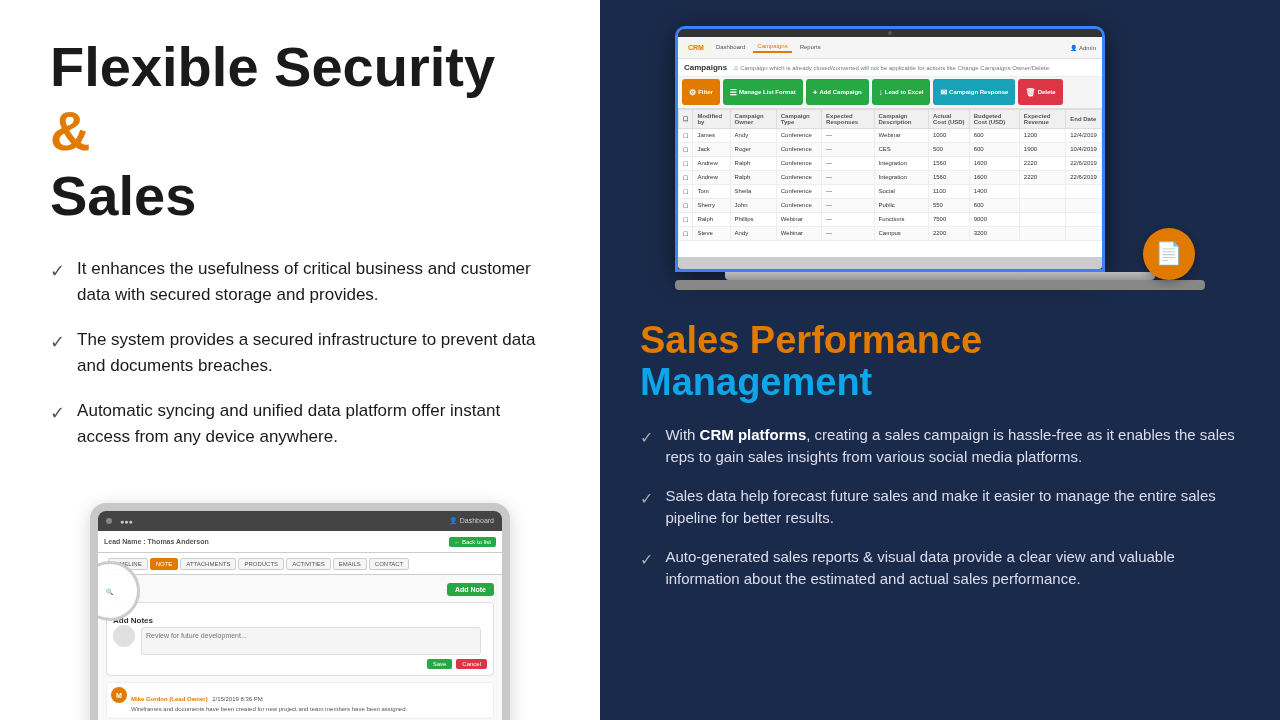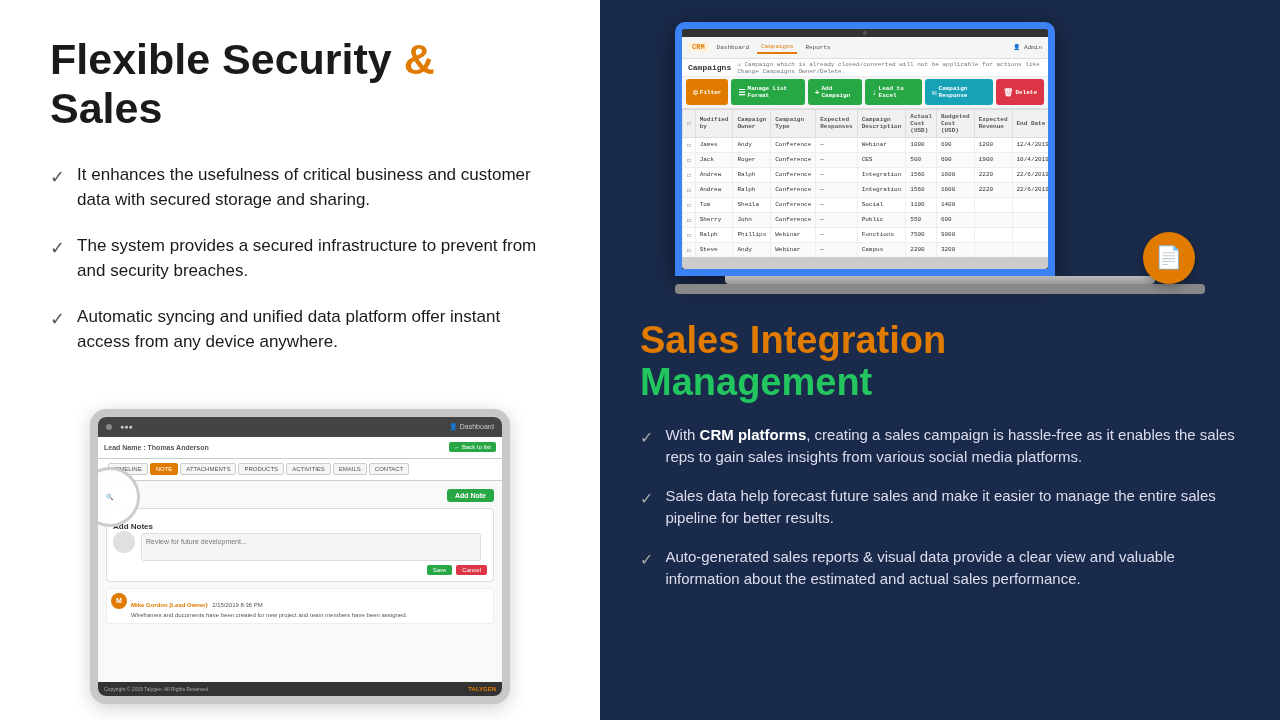--- a/index.html
+++ b/index.html
@@ -15,21 +15,21 @@
     .left-panel {
       width: 600px;
       height: 720px;
       background: #ffffff;
       padding: 35px 50px 20px 50px;
       display: flex;
       flex-direction: column;
     }
 
     .left-title {
-      font-size: 43px;
+      font-size: 56px;
       font-weight: 900;
       color: #1a1a1a;
       line-height: 1.15;
       margin-bottom: 28px;
     }
     .left-title .ampersand {
       color: #e07b00;
     }
 
     .bullet-list {
@@ -289,27 +289,26 @@
     
     .laptop-area {
       height: 300px;
       display: flex;
       justify-content: center;
       align-items: center;
       padding: 15px 40px 0 40px;
     }
 
     .laptop-frame {
-      width: 380px;
+      width: 430px;
       background: #2a2a2a;
       border-radius: 10px 10px 0 0;
-      border: 7px solid #3b82f6;
+      border: 3px solid #3b82f6;
       overflow: hidden;
       box-shadow: 0 6px 25px rgba(0,0,0,0.5);
-      font-family: Liberation Mono, monospace;
     }
     .laptop-camera {
       height: 8px;
       background: #333;
       display: flex;
       align-items: center;
       justify-content: center;
     }
     .laptop-camera-dot {
       width: 4px; height: 4px;
@@ -466,21 +465,21 @@
       flex: 1;
       padding: 20px 40px 20px 40px;
     }
     .right-title {
       font-size: 38px;
       font-weight: 900;
       line-height: 1.1;
       margin-bottom: 20px;
     }
     .right-title .orange { color: #e07b00; }
-    .right-title .white { color: #22c55e; }
+    .right-title .white { color: #0ea5e9; }
 
     .right-bullets {
       list-style: none;
     }
     .right-bullets li {
       display: flex;
       align-items: flex-start;
       margin-bottom: 16px;
       font-size: 15px;
       color: #dde;
@@ -500,25 +499,25 @@
 
 <div class="left-panel">
   <div class="left-title">
     <span>Flexible Security <span class="ampersand">&amp;</span></span><br>
     <span>Sales</span>
   </div>
 
   <ul class="bullet-list">
     <li>
       <span class="check">✓</span>
-      <span>It enhances the usefulness of critical business and customer data with secured storage and sharing.</span>
+      <span>It enhances the usefulness of critical business and customer data with secured storage and provides.</span>
     </li>
     <li>
       <span class="check">✓</span>
-      <span>The system provides a secured infrastructure to prevent from and security breaches.</span>
+      <span>The system provides a secured infrastructure to prevent data and documents breaches.</span>
     </li>
     <li>
       <span class="check">✓</span>
       <span>Automatic syncing and unified data platform offer instant access from any device anywhere.</span>
     </li>
   </ul>
 
   <div class="tablet-mockup">
     <div class="tablet-frame">
       <div class="tablet-inner">
@@ -763,21 +762,21 @@
       <div class="laptop-foot"></div>
 
       <div class="orange-badge">
         <span>📄</span>
       </div>
     </div>
   </div>
 
   <div class="right-content">
     <div class="right-title">
-      <span class="orange">Sales Integration</span><br>
+      <span class="orange">Sales Performance</span><br>
       <span class="white">Management</span>
     </div>
     <ul class="right-bullets">
       <li>
         <span class="check">✓</span>
         <span>With <span class="bold-text">CRM platforms</span>, creating a sales campaign is hassle-free as it enables the sales reps to gain sales insights from various social media platforms.</span>
       </li>
       <li>
         <span class="check">✓</span>
         <span>Sales data help forecast future sales and make it easier to manage the entire sales pipeline for better results.</span>

